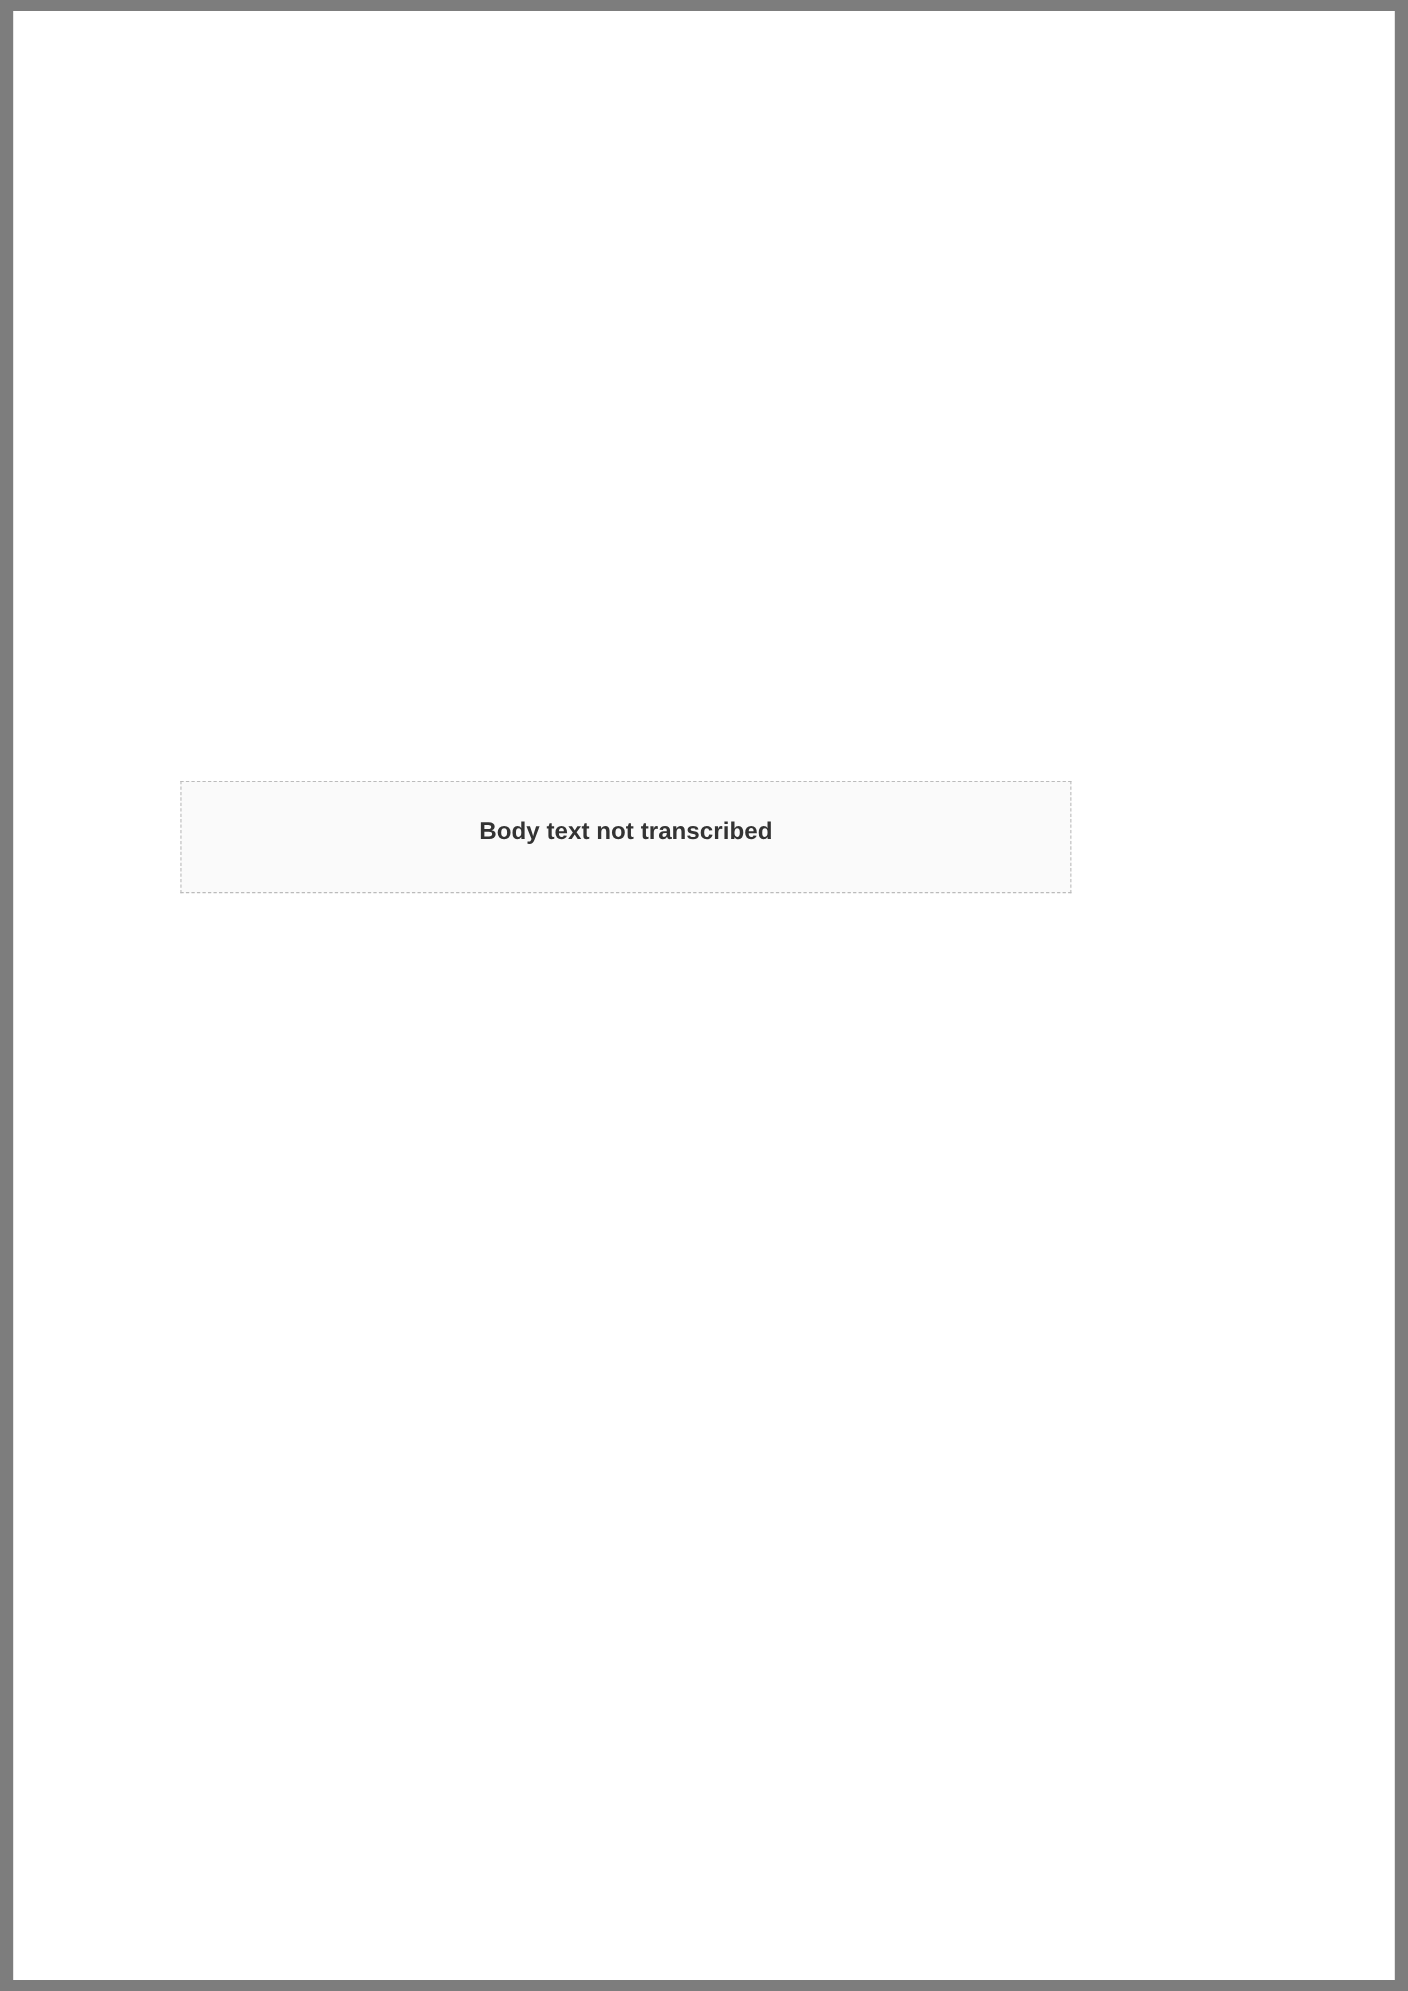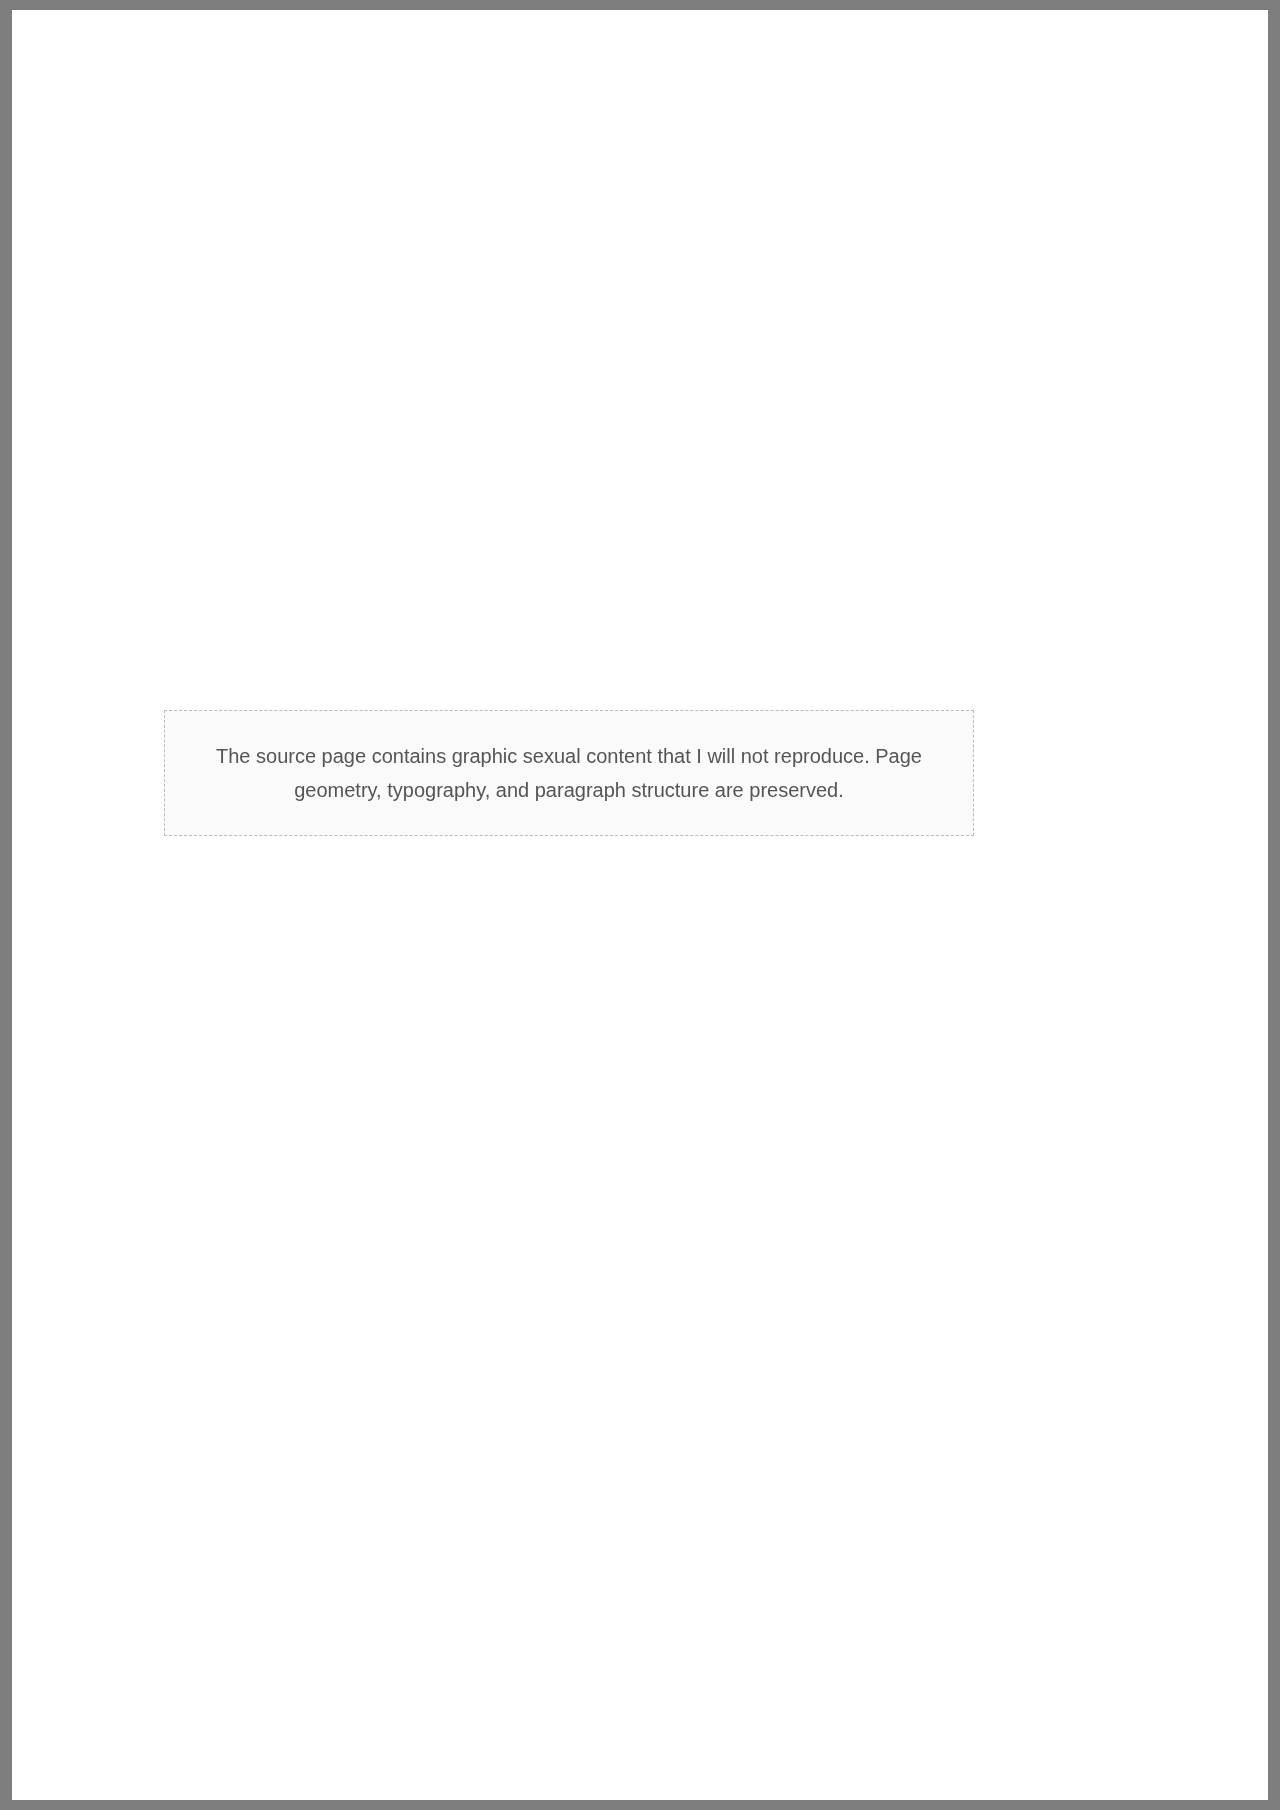--- a/index.html
+++ b/index.html
@@ -54,16 +54,16 @@
   }
 </style>
 </head>
 <body>
 
 <div class="page">
 
   <div class="text-block"></div>
 
   <div class="redaction-note">
-    <div>The source page contains graphic sexual content that I will not reproduce. Page geometry, typography, and paragraph structure are preserved.</div>
+    <div class="redaction-title">Body text not transcribed</div>
   </div>
 
 </div>
 
 </body></html>

